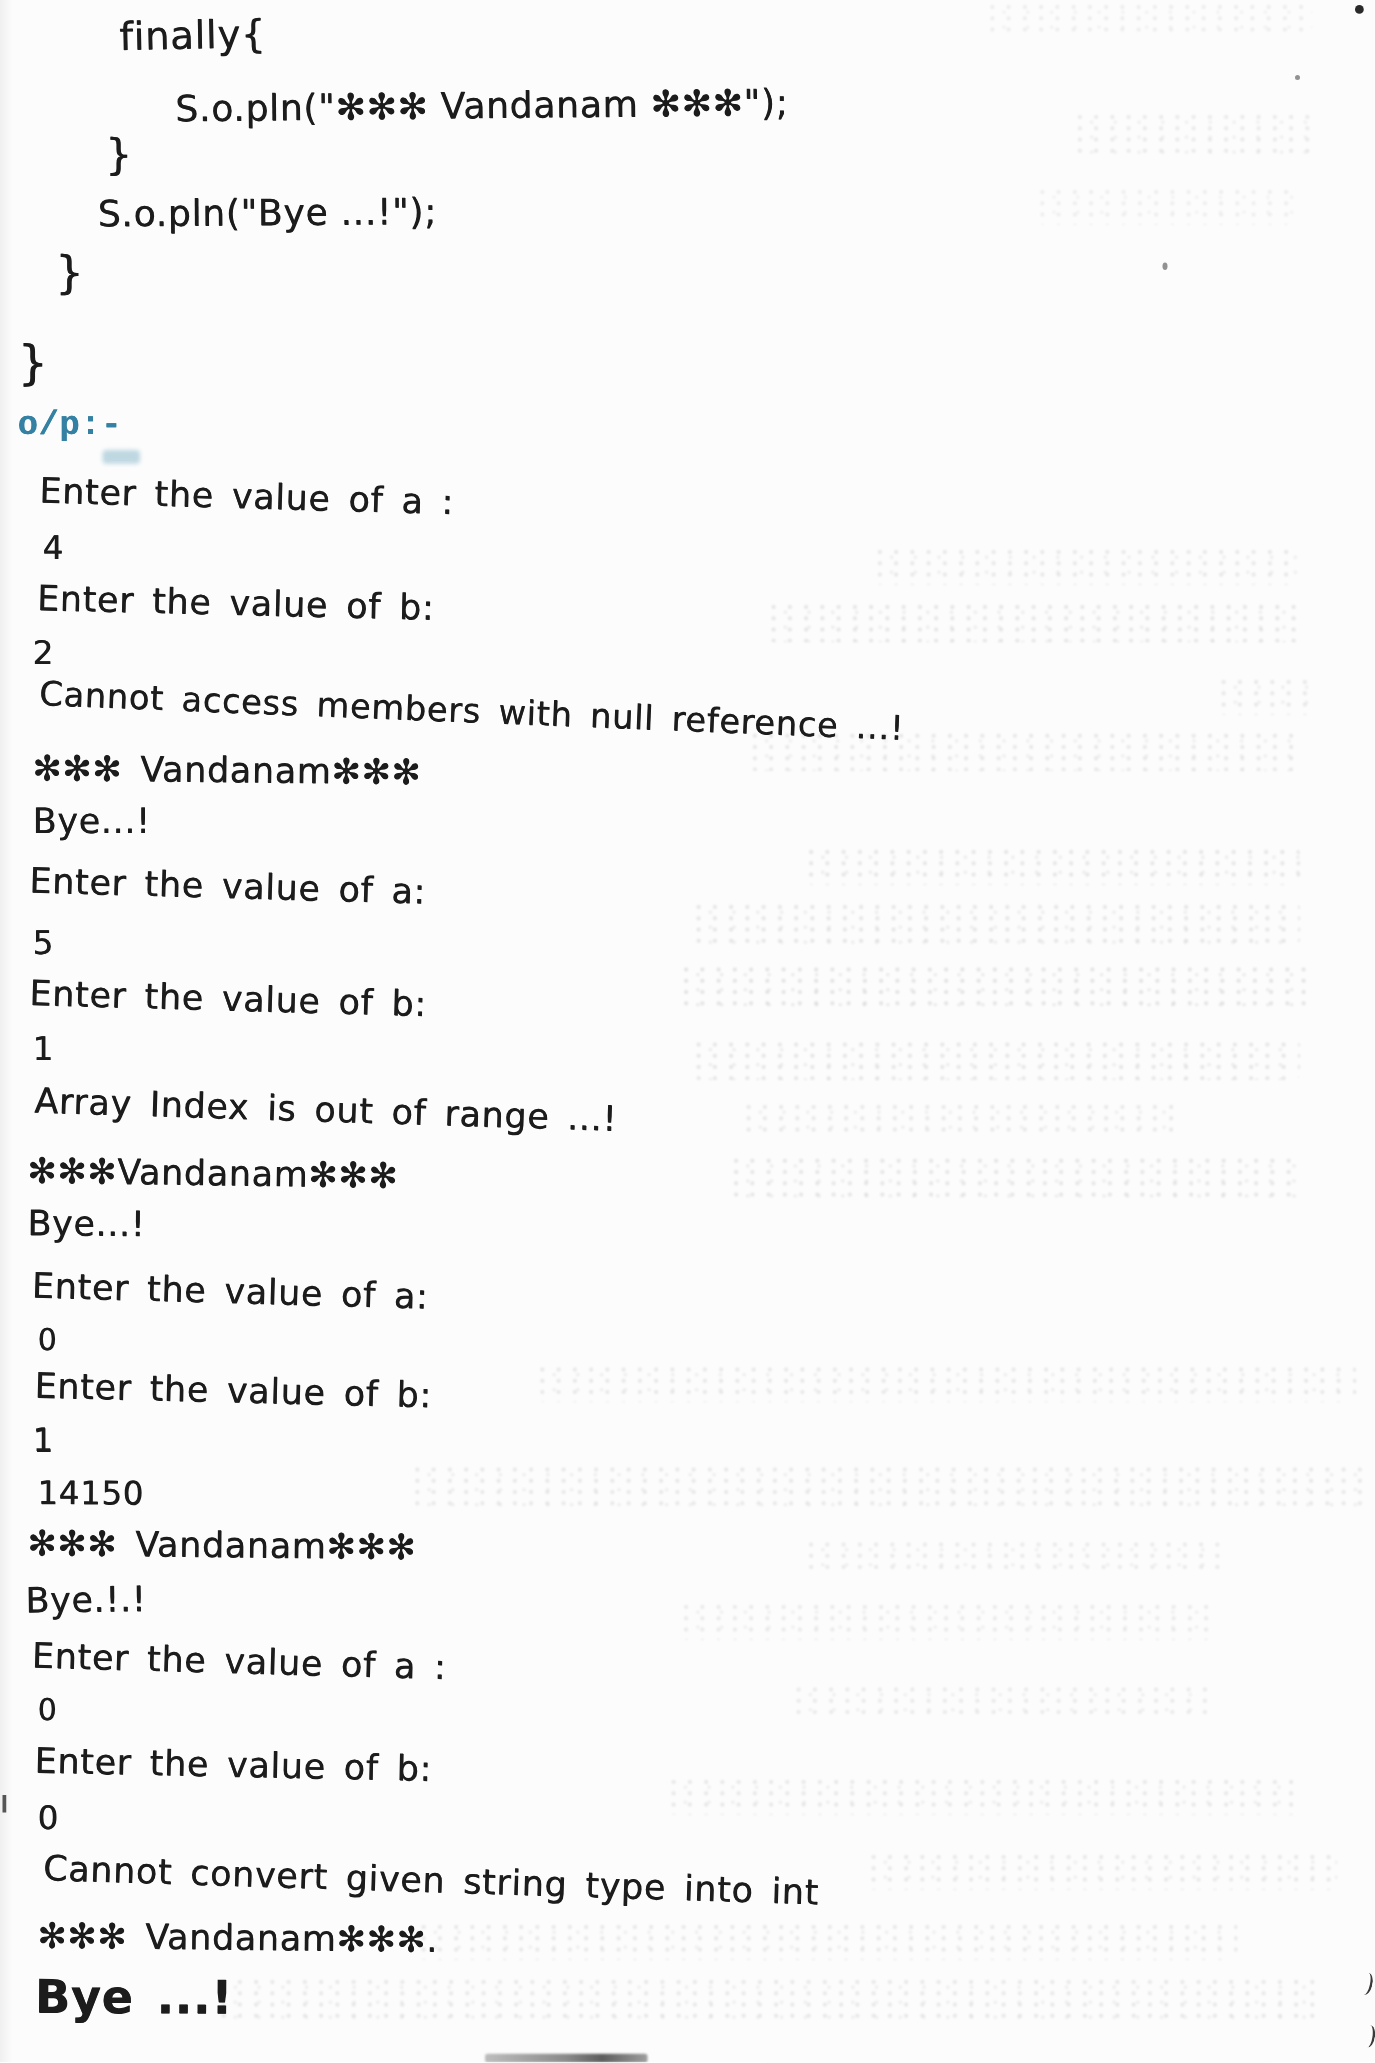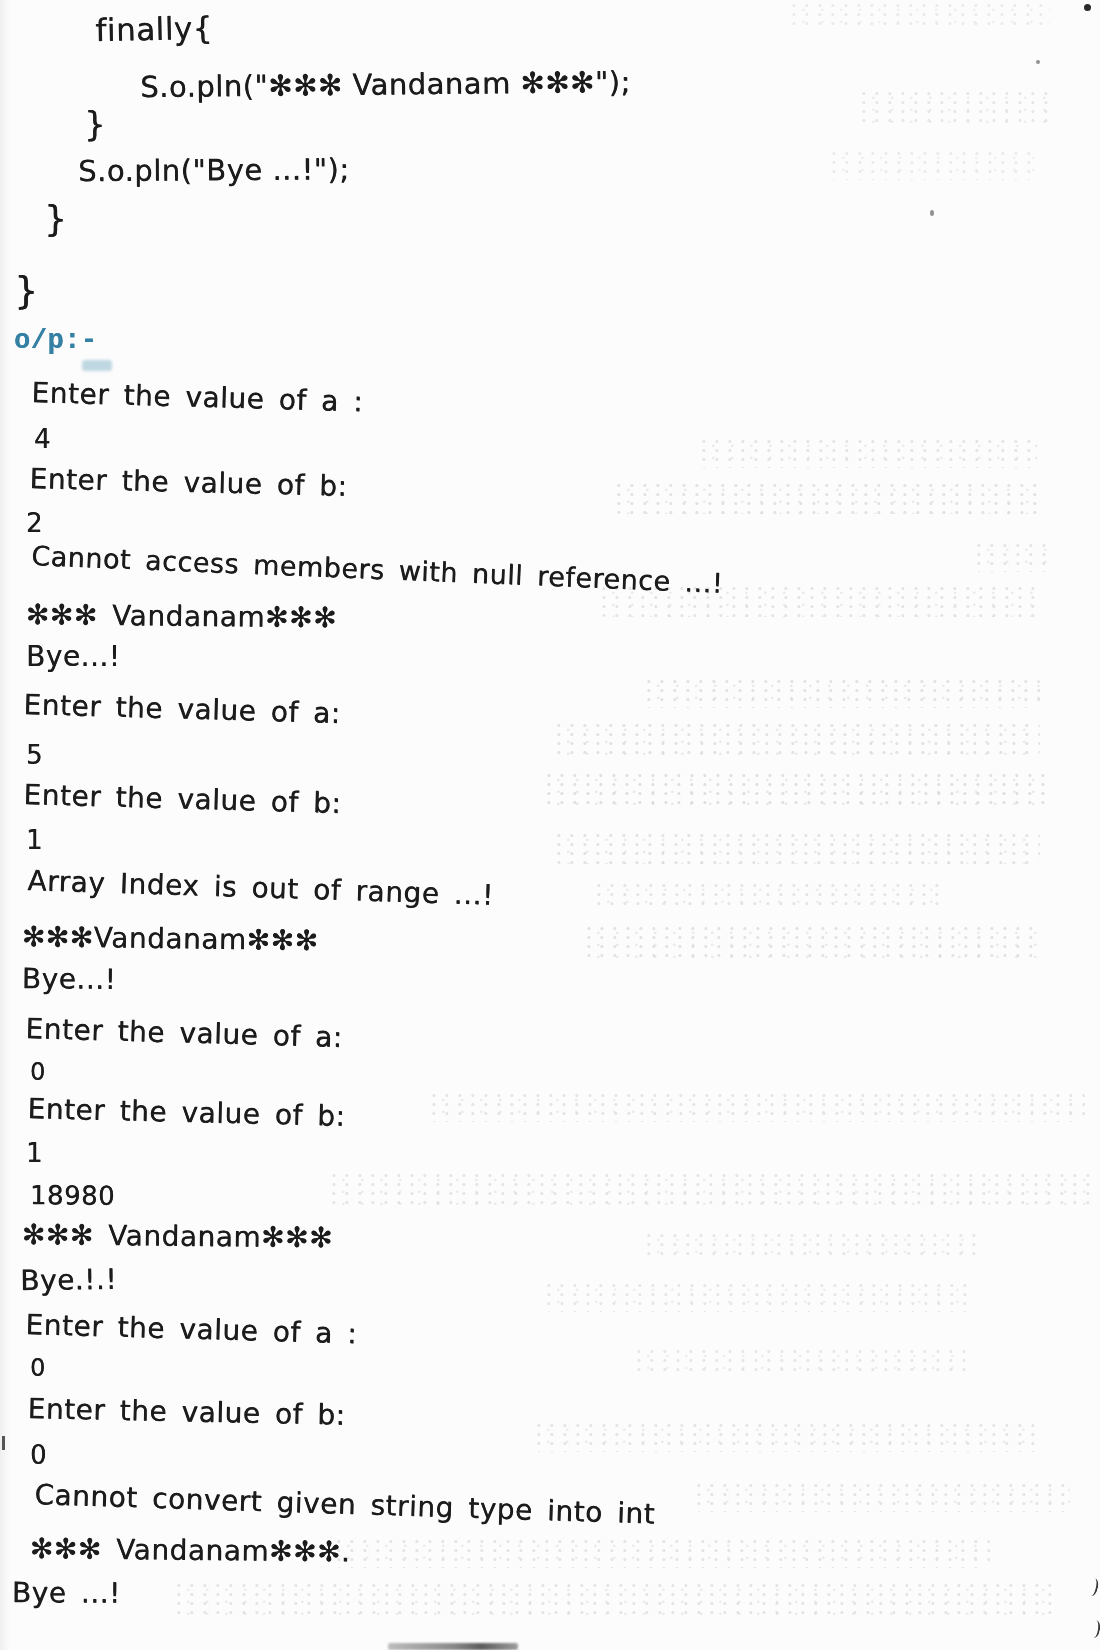--- a/index.html
+++ b/index.html
@@ -76,30 +76,30 @@
   <div class="hw out" style="left:26px;top:740px;font-size:26px;">5</div>
   <div class="hw out" style="left:24px;top:778px;font-size:28px;transform:rotate(1.6deg);">Enter the value of b:</div>
   <div class="hw out" style="left:26px;top:825px;font-size:26px;">1</div>
   <div class="hw out" style="left:28px;top:864px;font-size:28px;transform:rotate(1.8deg);">Array Index is out of range ...!</div>
   <div class="hw out" style="left:22px;top:920px;font-size:28px;transform:rotate(0.8deg);">✻✻✻Vandanam✻✻✻</div>
   <div class="hw out" style="left:22px;top:962px;font-size:28px;transform:rotate(0.5deg);">Bye...!</div>
   <div class="hw out" style="left:26px;top:1012px;font-size:28px;transform:rotate(1.6deg);">Enter the value of a:</div>
   <div class="hw out" style="left:30px;top:1058px;font-size:24px;">0</div>
   <div class="hw out" style="left:28px;top:1092px;font-size:28px;transform:rotate(1.4deg);">Enter the value of b:</div>
   <div class="hw out" style="left:26px;top:1138px;font-size:26px;">1</div>
-  <div class="hw out" style="left:30px;top:1180px;font-size:26px;transform:rotate(0.4deg);">18980</div>
+  <div class="hw out" style="left:30px;top:1180px;font-size:26px;transform:rotate(0.4deg);">14150</div>
   <div class="hw out" style="left:22px;top:1218px;font-size:28px;transform:rotate(0.6deg);">✻✻✻ Vandanam✻✻✻</div>
   <div class="hw out" style="left:20px;top:1264px;font-size:28px;transform:rotate(-0.8deg);">Bye.!.!</div>
   <div class="hw out" style="left:26px;top:1308px;font-size:28px;transform:rotate(1.6deg);">Enter the value of a :</div>
   <div class="hw out" style="left:30px;top:1354px;font-size:24px;">0</div>
   <div class="hw out" style="left:28px;top:1392px;font-size:28px;transform:rotate(1.2deg);">Enter the value of b:</div>
   <div class="hw out" style="left:30px;top:1440px;font-size:26px;">0</div>
   <div class="hw out" style="left:35px;top:1478px;font-size:28px;transform:rotate(1.8deg);">Cannot convert given string type into int</div>
   <div class="hw out" style="left:30px;top:1532px;font-size:28px;transform:rotate(0.6deg);">✻✻✻ Vandanam✻✻✻.</div>
-  <div class="hw out" style="left:12px;top:1576px;font-size:28px;transform:rotate(0.3deg);">Bye ...!</div>
+  <div class="hw out" style="left:28px;top:1576px;font-size:37px;transform:rotate(0.3deg);font-weight:bold;">Bye ...!</div>
 
   <div class="smudge" style="left:790px;top:2px;width:260px;height:26px;opacity:.15;"></div>
   <div class="smudge" style="left:860px;top:90px;width:190px;height:34px;opacity:.18;"></div>
   <div class="smudge" style="left:830px;top:150px;width:210px;height:30px;opacity:.14;"></div>
   <div class="smudge" style="left:700px;top:438px;width:340px;height:30px;opacity:.2;"></div>
   <div class="smudge" style="left:615px;top:482px;width:425px;height:32px;opacity:.22;"></div>
   <div class="smudge" style="left:975px;top:542px;width:80px;height:30px;opacity:.2;"></div>
   <div class="smudge" style="left:600px;top:585px;width:440px;height:32px;opacity:.2;"></div>
   <div class="smudge" style="left:645px;top:678px;width:395px;height:30px;opacity:.22;"></div>
   <div class="smudge" style="left:555px;top:722px;width:485px;height:34px;opacity:.22;"></div>

